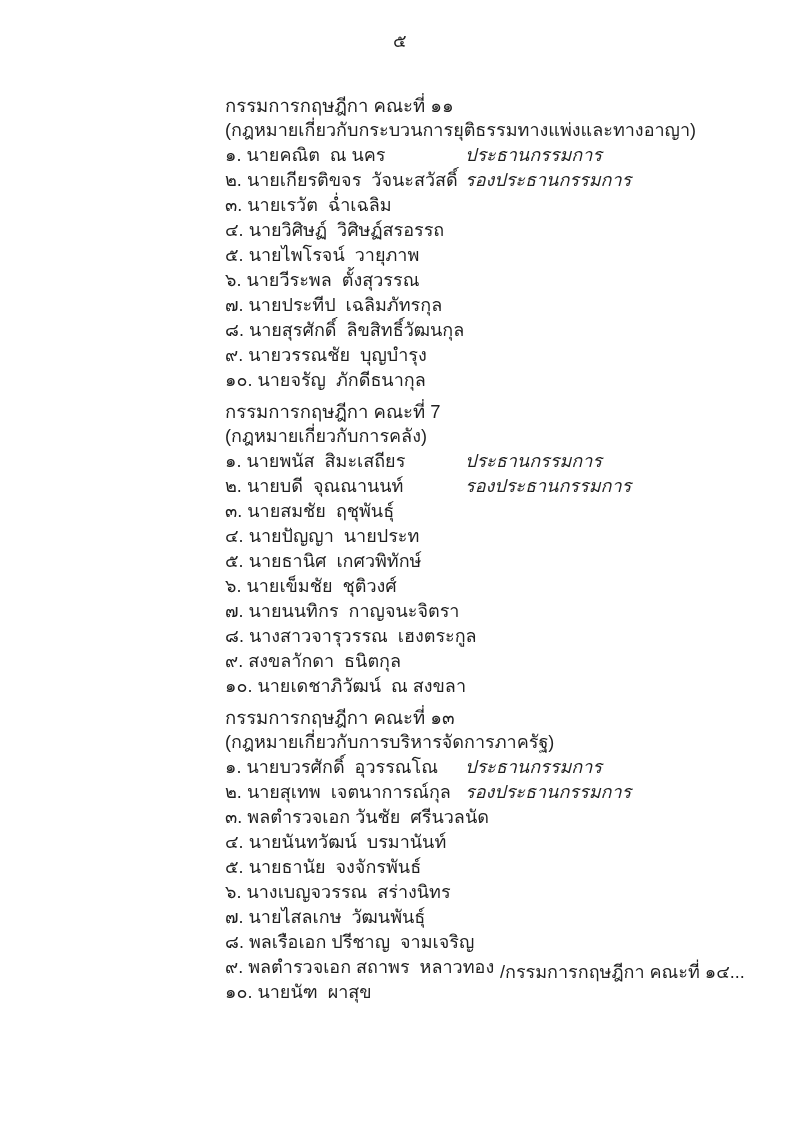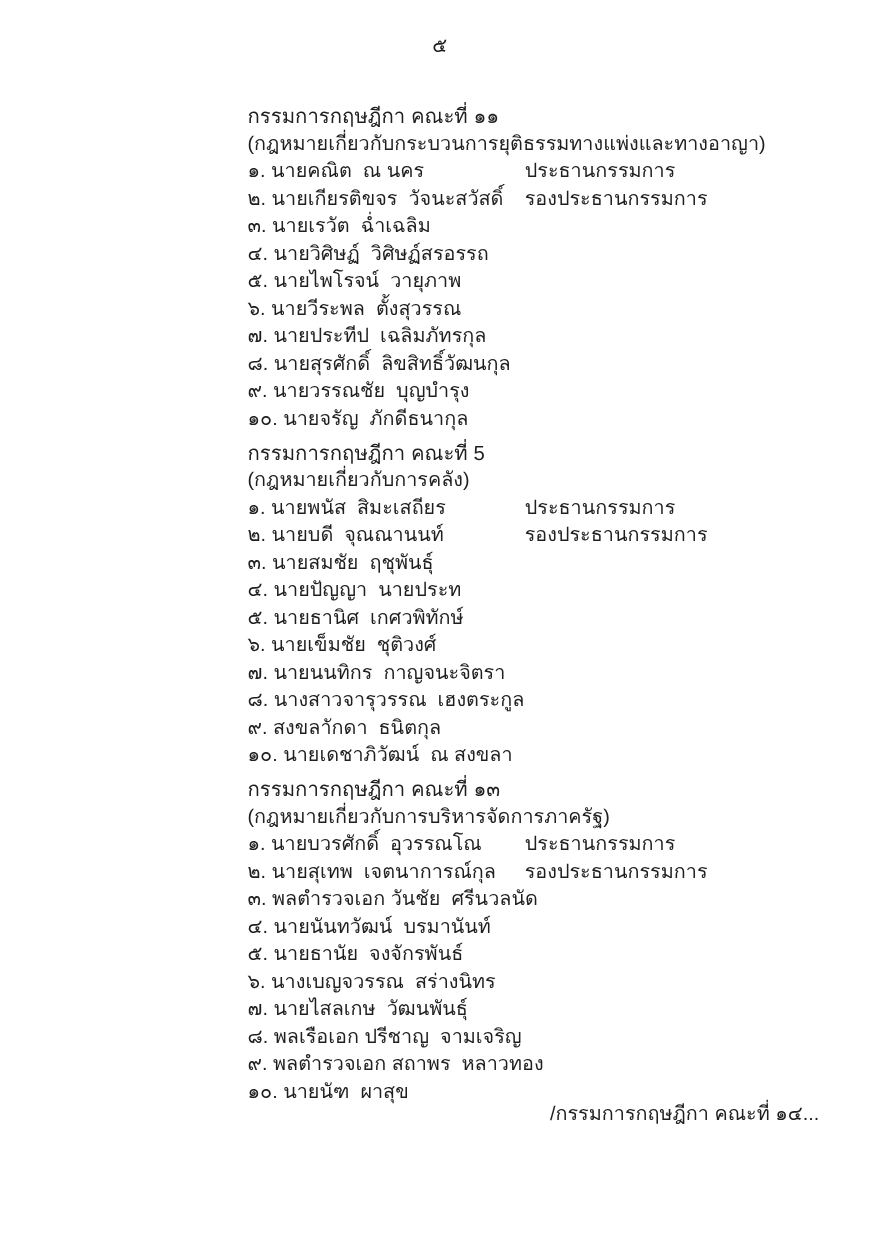--- a/index.html
+++ b/index.html
@@ -53,28 +53,29 @@
     position: relative;
     font-size: 18px;
     line-height: 25px;
     white-space: pre;
   }
   .member-no {
     margin-right: 5px;
   }
   .member-role {
     position: absolute;
-    left: 252px;
+    left: 240px;
     top: 0;
     white-space: pre;
+    font-style: italic;
   }
   .footer {
     position: absolute;
     left: 500px;
-    top: 997px;
+    top: 957px;
     font-size: 18px;
     white-space: pre;
     text-align: right;
   }
 </style>
 </head>
 <body>
 
 <div class="page">
   <div class="page-number">๕</div>
@@ -100,21 +101,21 @@
 
   <div class="member-row"><span class="member-no">๘.</span><span class="member-name">นายสุรศักดิ์  ลิขสิทธิ์วัฒนกุล</span></div>
 
   <div class="member-row"><span class="member-no">๙.</span><span class="member-name">นายวรรณชัย  บุญบำรุง</span></div>
 
   <div class="member-row"><span class="member-no">๑๐.</span><span class="member-name">นายจรัญ  ภักดีธนากุล</span></div>
 </div>
   </div>
 
   <div class="section">
-    <div class="section-title">กรรมการกฤษฎีกา คณะที่ 5</div>
+    <div class="section-title">กรรมการกฤษฎีกา คณะที่ 7</div>
     <div class="section-subtitle">(กฎหมายเกี่ยวกับการคลัง)</div>
     <div class="members">
   <div class="member-row"><span class="member-no">๑.</span><span class="member-name">นายพนัส  สิมะเสถียร</span><span class="member-role">ประธานกรรมการ</span></div>
 
   <div class="member-row"><span class="member-no">๒.</span><span class="member-name">นายบดี  จุณณานนท์</span><span class="member-role">รองประธานกรรมการ</span></div>
 
   <div class="member-row"><span class="member-no">๓.</span><span class="member-name">นายสมชัย  ฤชุพันธุ์</span></div>
 
   <div class="member-row"><span class="member-no">๔.</span><span class="member-name">นายปัญญา  นายประท</span></div>
 

